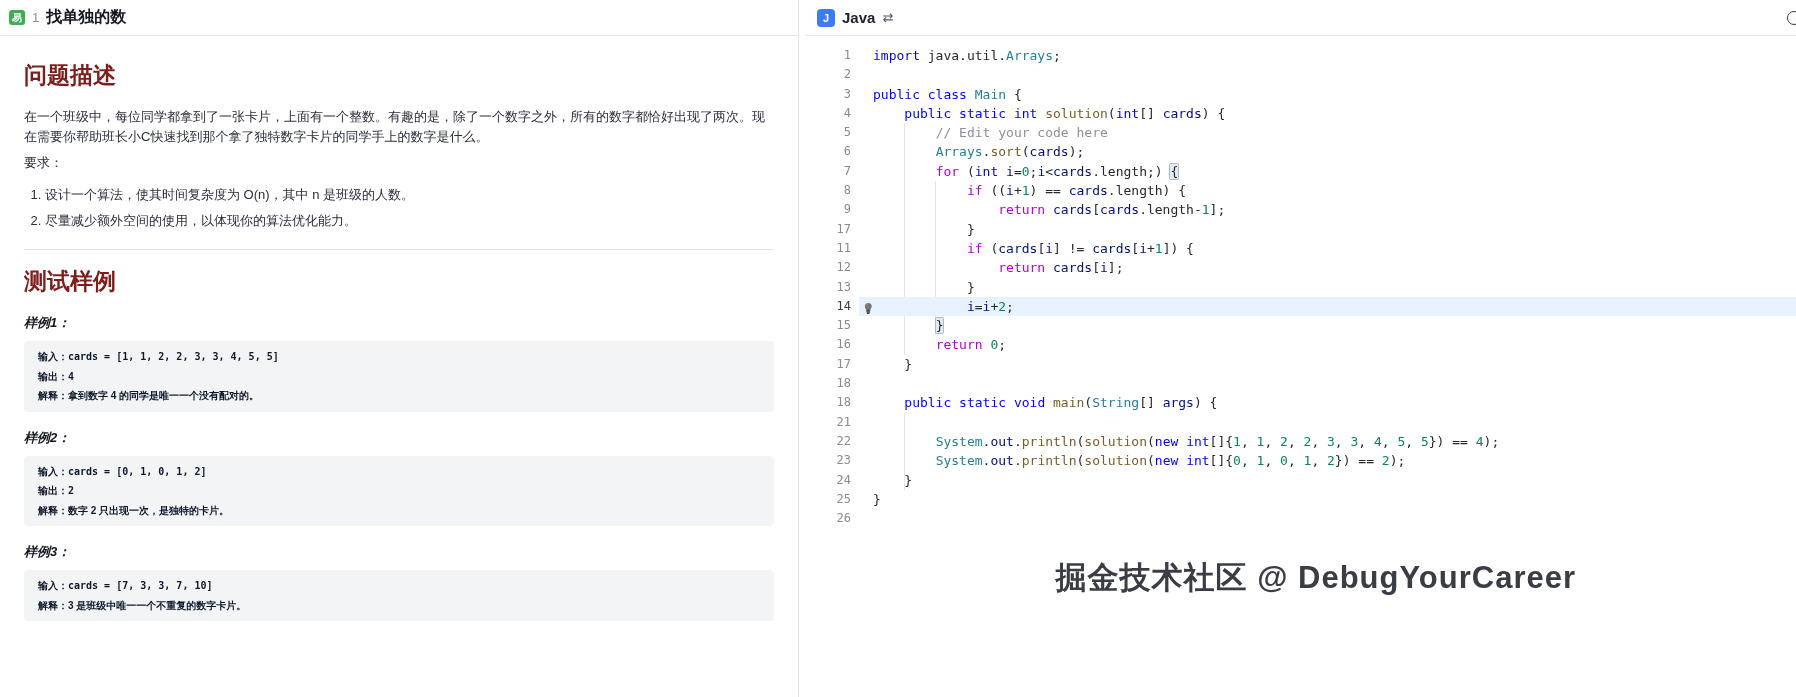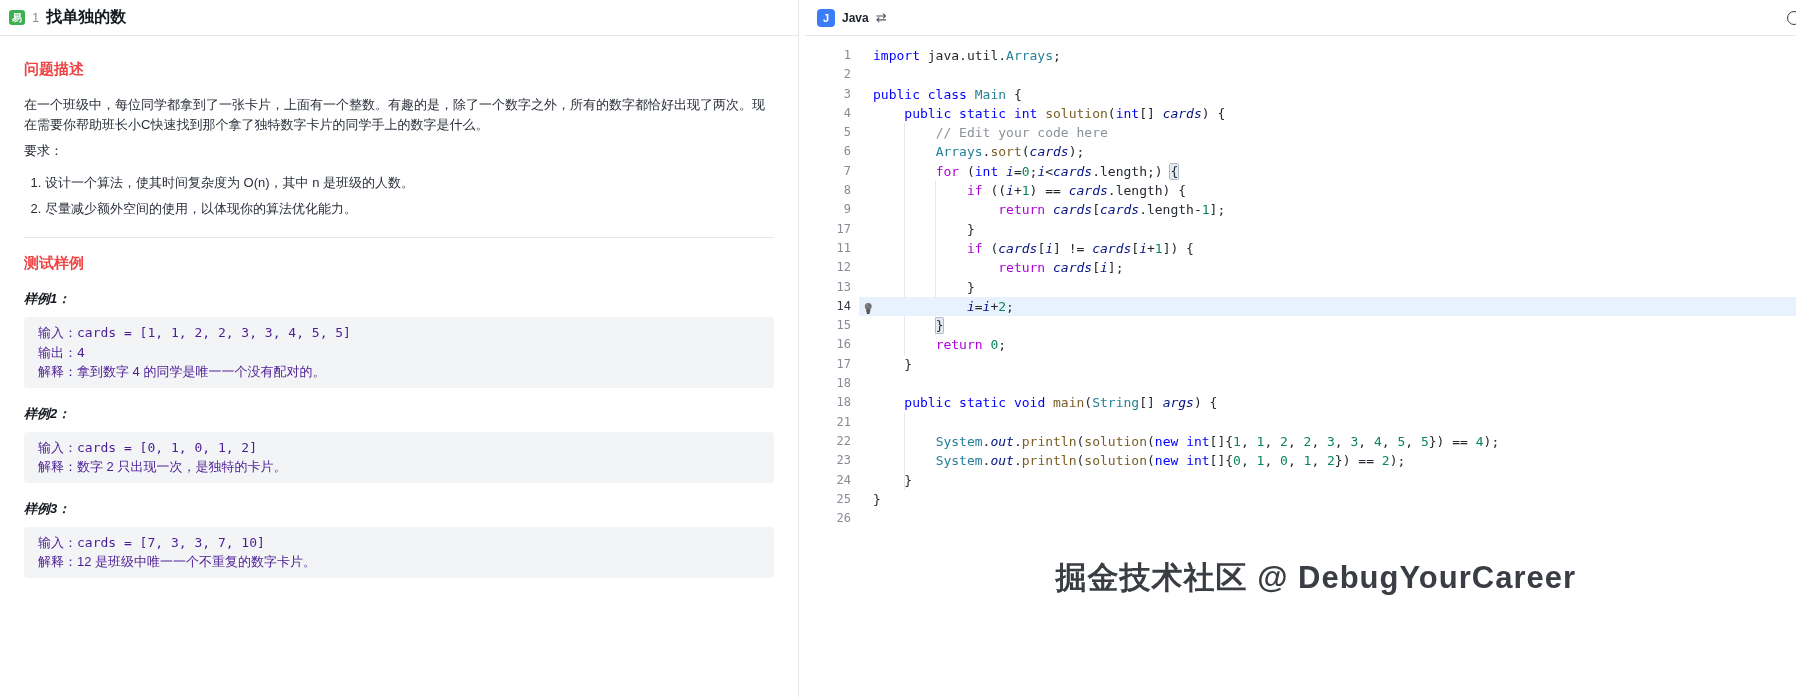--- a/index.html
+++ b/index.html
@@ -14,57 +14,57 @@
   
   .left { width: 799px; flex: none; border-right: 1px solid #e4e6eb; overflow: hidden; }
   .gap { width: 6px; flex: none; background: #fff; cursor: col-resize; }
 
   .lp-header { height: 36px; display: flex; align-items: center; gap: 7px; padding: 0 9px; border-bottom: 1px solid #e4e6eb; }
   .badge { background: var(--easy, #3cb051); color: #fff; font-size: 10px; font-weight: 600; padding: 2px 3px; border-radius: 3px; line-height: 1.1; }
   .pnum { color: #8a919f; font-size: 13px; }
   .ptitle { font-size: 16px; font-weight: 700; margin: 0; color: #14181f; }
 
   .lp-body { padding: 0 24px; font-size: 13px; color: #2a2f3a; }
-  .sec-h { font-size: 15px; font-weight: 700; margin: 24px 0 0; color: #ef4444; }
+  .sec-h { font-size: 23px; font-weight: 700; margin: 24px 0 0; color: #7f1d1d; }
   .sec-h.mt-sm { margin-top: 16px; }
   .desc { line-height: 20px; margin: 16px 0 0; }
   .req-label { margin: 6px 0 0; line-height: 20px; }
   .req-list { margin: 12px 0 0; padding-left: 21px; }
   .req-list li { line-height: 20px; margin: 0 0 6px; }
   hr.div { border: none; border-top: 1px solid #e4e6eb; margin: 18px 0 0; }
   .ex-label { font-weight: 700; font-style: italic; margin: 17px 0 0; color: #14181f; }
   .ex-block { background: #f3f4f6; border-radius: 4px; padding: 6px 14px; margin: 9px 0 0; }
-  .ex-line { font-size: 13px; line-height: 19.5px; color: #4c1d95; }
+  .ex-line { font-size: 10px; line-height: 19.5px; color: #0f172a; font-weight: bold; }
   .mono { font-family: "DejaVu Sans Mono", monospace; }
 
   
   .right { flex: 1; position: relative; overflow: hidden; display: flex; flex-direction: column; }
   .rp-header { height: 36px; flex: none; display: flex; align-items: center; padding: 0 12px; border-bottom: 1px solid #e4e6eb; position: relative; }
   .lang { display: flex; align-items: center; gap: 7px; cursor: pointer; }
   .lang-icon { width: 18px; height: 18px; background: var(--accent, #3a7df7); color: #fff; border-radius: 4px; font-size: 11px; font-weight: 700; display: grid; place-items: center; }
-  .lang-label { font-size: 12px; font-weight: 600; color: #1d2129; }
+  .lang-label { font-size: 15px; font-weight: 600; color: #1d2129; }
   .swap { color: #505662; font-size: 13px; }
   .corner-icon { position: absolute; right: -5px; top: 11px; width: 14px; height: 14px; border: 1.5px solid #383c42; border-radius: 50%; }
 
   .editor { position: relative; flex: 1; font-family: "DejaVu Sans Mono", monospace; font-size: 13px; padding-top: 10px; overflow: hidden; cursor: text; }
   #guides { position: absolute; inset: 0; pointer-events: none; }
   .guide { position: absolute; width: 1px; background: #e4e6e9; }
   .row { display: flex; height: 19.3px; line-height: 19.3px; position: relative; white-space: pre; }
   .row.active { background: linear-gradient(to right, transparent 54px, var(--active-bg, #e8f2fe) 54px); }
   .ln { flex: none; width: 46px; text-align: right; font-size: 12px; color: #868c96; user-select: none; }
   .row.active .ln { color: #383c44; }
   .code { padding-left: 22px; color: #24292f; }
   .bulb { position: absolute; left: 57px; top: 2px; font-size: 10px; filter: grayscale(1) brightness(0.55); cursor: pointer; }
   .bracket { background: #e4eaf2; box-shadow: 0 0 0 1px #aeb8c6; border-radius: 1px; }
 
   .tk-keyword  { color: var(--tk-keyword,  #0000ff); }
   .tk-control  { color: var(--tk-control,  #af00db); }
   .tk-type     { color: var(--tk-type,     #267f99); }
   .tk-function { color: var(--tk-function, #795e26); }
-  .tk-variable { color: var(--tk-variable, #001080); font-style: italic; }
+  .tk-variable { color: var(--tk-variable, #001080); }
   .tk-number   { color: var(--tk-number,   #098658); }
   .tk-comment  { color: var(--tk-comment,  #8a9199); }
 
   .watermark {
     position: absolute; right: 220px; bottom: 98px;
     font-size: 31px; font-weight: 800; letter-spacing: 1px;
     color: #3a3e44; white-space: nowrap;
     font-family: "Liberation Sans", sans-serif;
   }
 </style>
@@ -93,26 +93,27 @@
       <div id="examples">
           <div class="ex-label">样例1：</div>
           <div class="ex-block">
             <div class="ex-line mono">输入：cards = [1, 1, 2, 2, 3, 3, 4, 5, 5]</div>
             <div class="ex-line mono">输出：4</div>
             <div class="ex-line">解释：拿到数字 4 的同学是唯一一个没有配对的。</div>
           </div>
           <div class="ex-label">样例2：</div>
           <div class="ex-block">
             <div class="ex-line mono">输入：cards = [0, 1, 0, 1, 2]</div>
+            <div class="ex-line mono">输出：2</div>
             <div class="ex-line">解释：数字 2 只出现一次，是独特的卡片。</div>
           </div>
           <div class="ex-label">样例3：</div>
           <div class="ex-block">
             <div class="ex-line mono">输入：cards = [7, 3, 3, 7, 10]</div>
-            <div class="ex-line">解释：12 是班级中唯一一个不重复的数字卡片。</div>
+            <div class="ex-line">解释：3 是班级中唯一一个不重复的数字卡片。</div>
           </div>
         </div>
     </div>
   </section>
 
   <div class="gap"></div>
 
   <section class="right">
     <header class="rp-header">
       <div class="lang">

